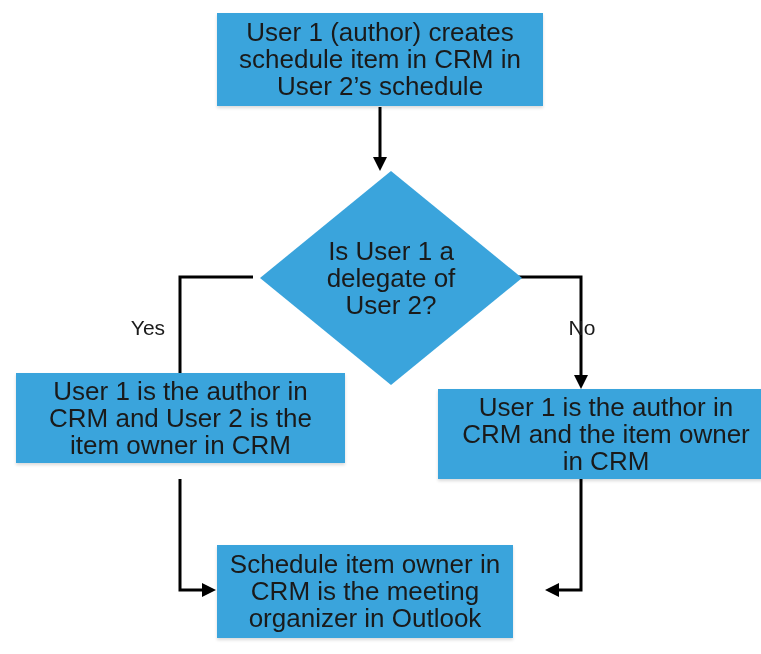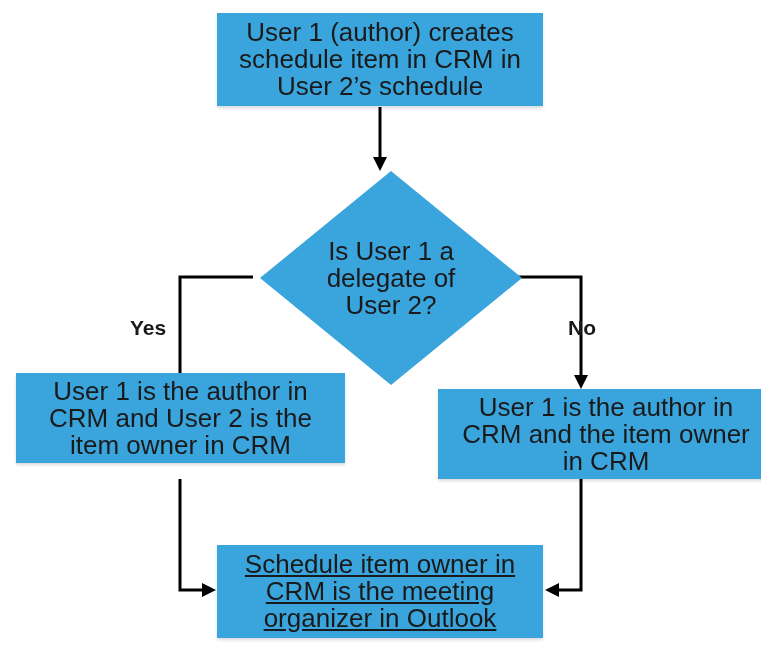--- a/index.html
+++ b/index.html
@@ -35,21 +35,21 @@
   }
   .node.rect{
     box-shadow:0 2px 3px rgba(0,0,0,0.15);
   }
   .node.diamond{
     clip-path:polygon(50% 0%,100% 50%,50% 100%,0% 50%);
   }
   .node-label{display:block;}
   .edge-label{
     position:absolute;
-    font-size:21px;font-weight:bold;color:var(--node-text);
+    font-size:21px;font-weight:normal;color:var(--node-text);
     text-align:center;width:60px;
   }
 </style>
 </head>
 <body>
 
 <div class="canvas">
 
   <svg class="connector-layer" width="761" height="654" viewBox="0 0 761 654" aria-hidden="true">
 
@@ -88,21 +88,21 @@
   </div>
 
   <div class="node rect" style="left:16px;top:373px;width:329px;height:90px;">
     <span class="node-label" style="max-width:315px;">User 1 is the author in CRM and User 2 is the item owner in CRM</span>
   </div>
 
   <div class="node rect" style="left:438px;top:389px;width:336px;height:90px;">
     <span class="node-label" style="max-width:315px;">User 1 is the author in CRM and the item owner in CRM</span>
   </div>
 
-  <div class="node rect" style="left:217px;top:545px;width:326px;height:93px;text-decoration:underline;">
+  <div class="node rect" style="left:217px;top:545px;width:296px;height:93px;">
     <span class="node-label" style="max-width:312px;">Schedule item owner in CRM is the meeting organizer in Outlook</span>
   </div>
 
   <div class="edge-label" style="left:118px;top:316px;">Yes</div>
 
   <div class="edge-label" style="left:552px;top:316px;">No</div>
 
 </div>
 
 </body></html>

